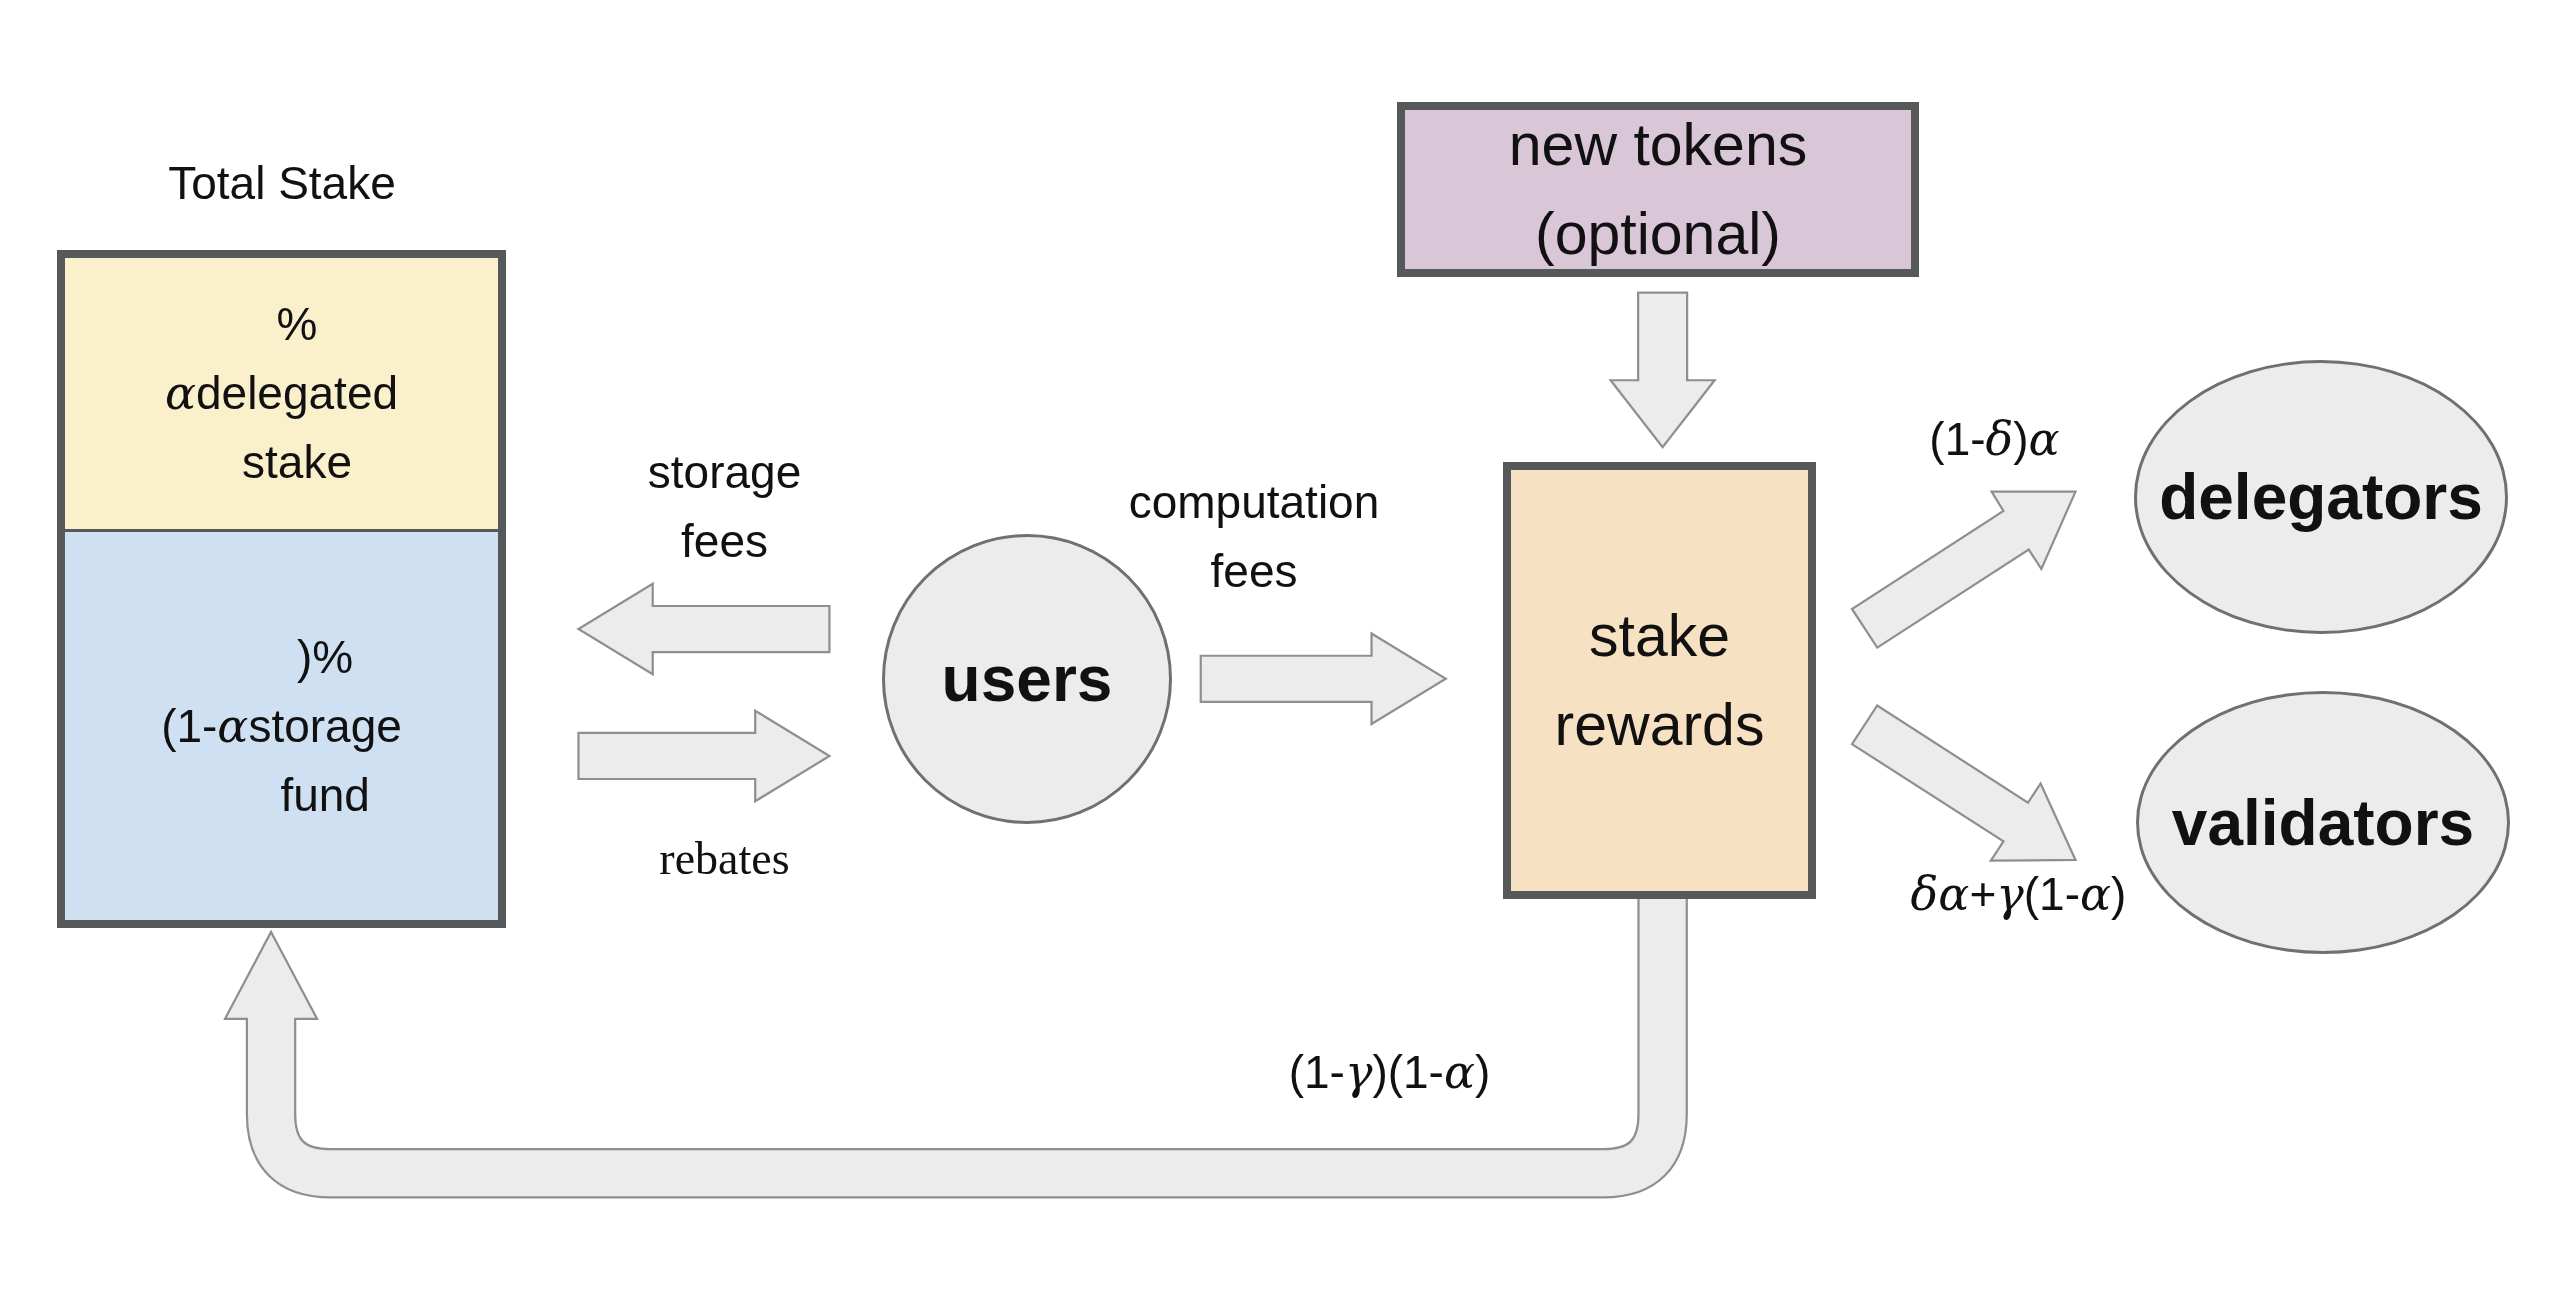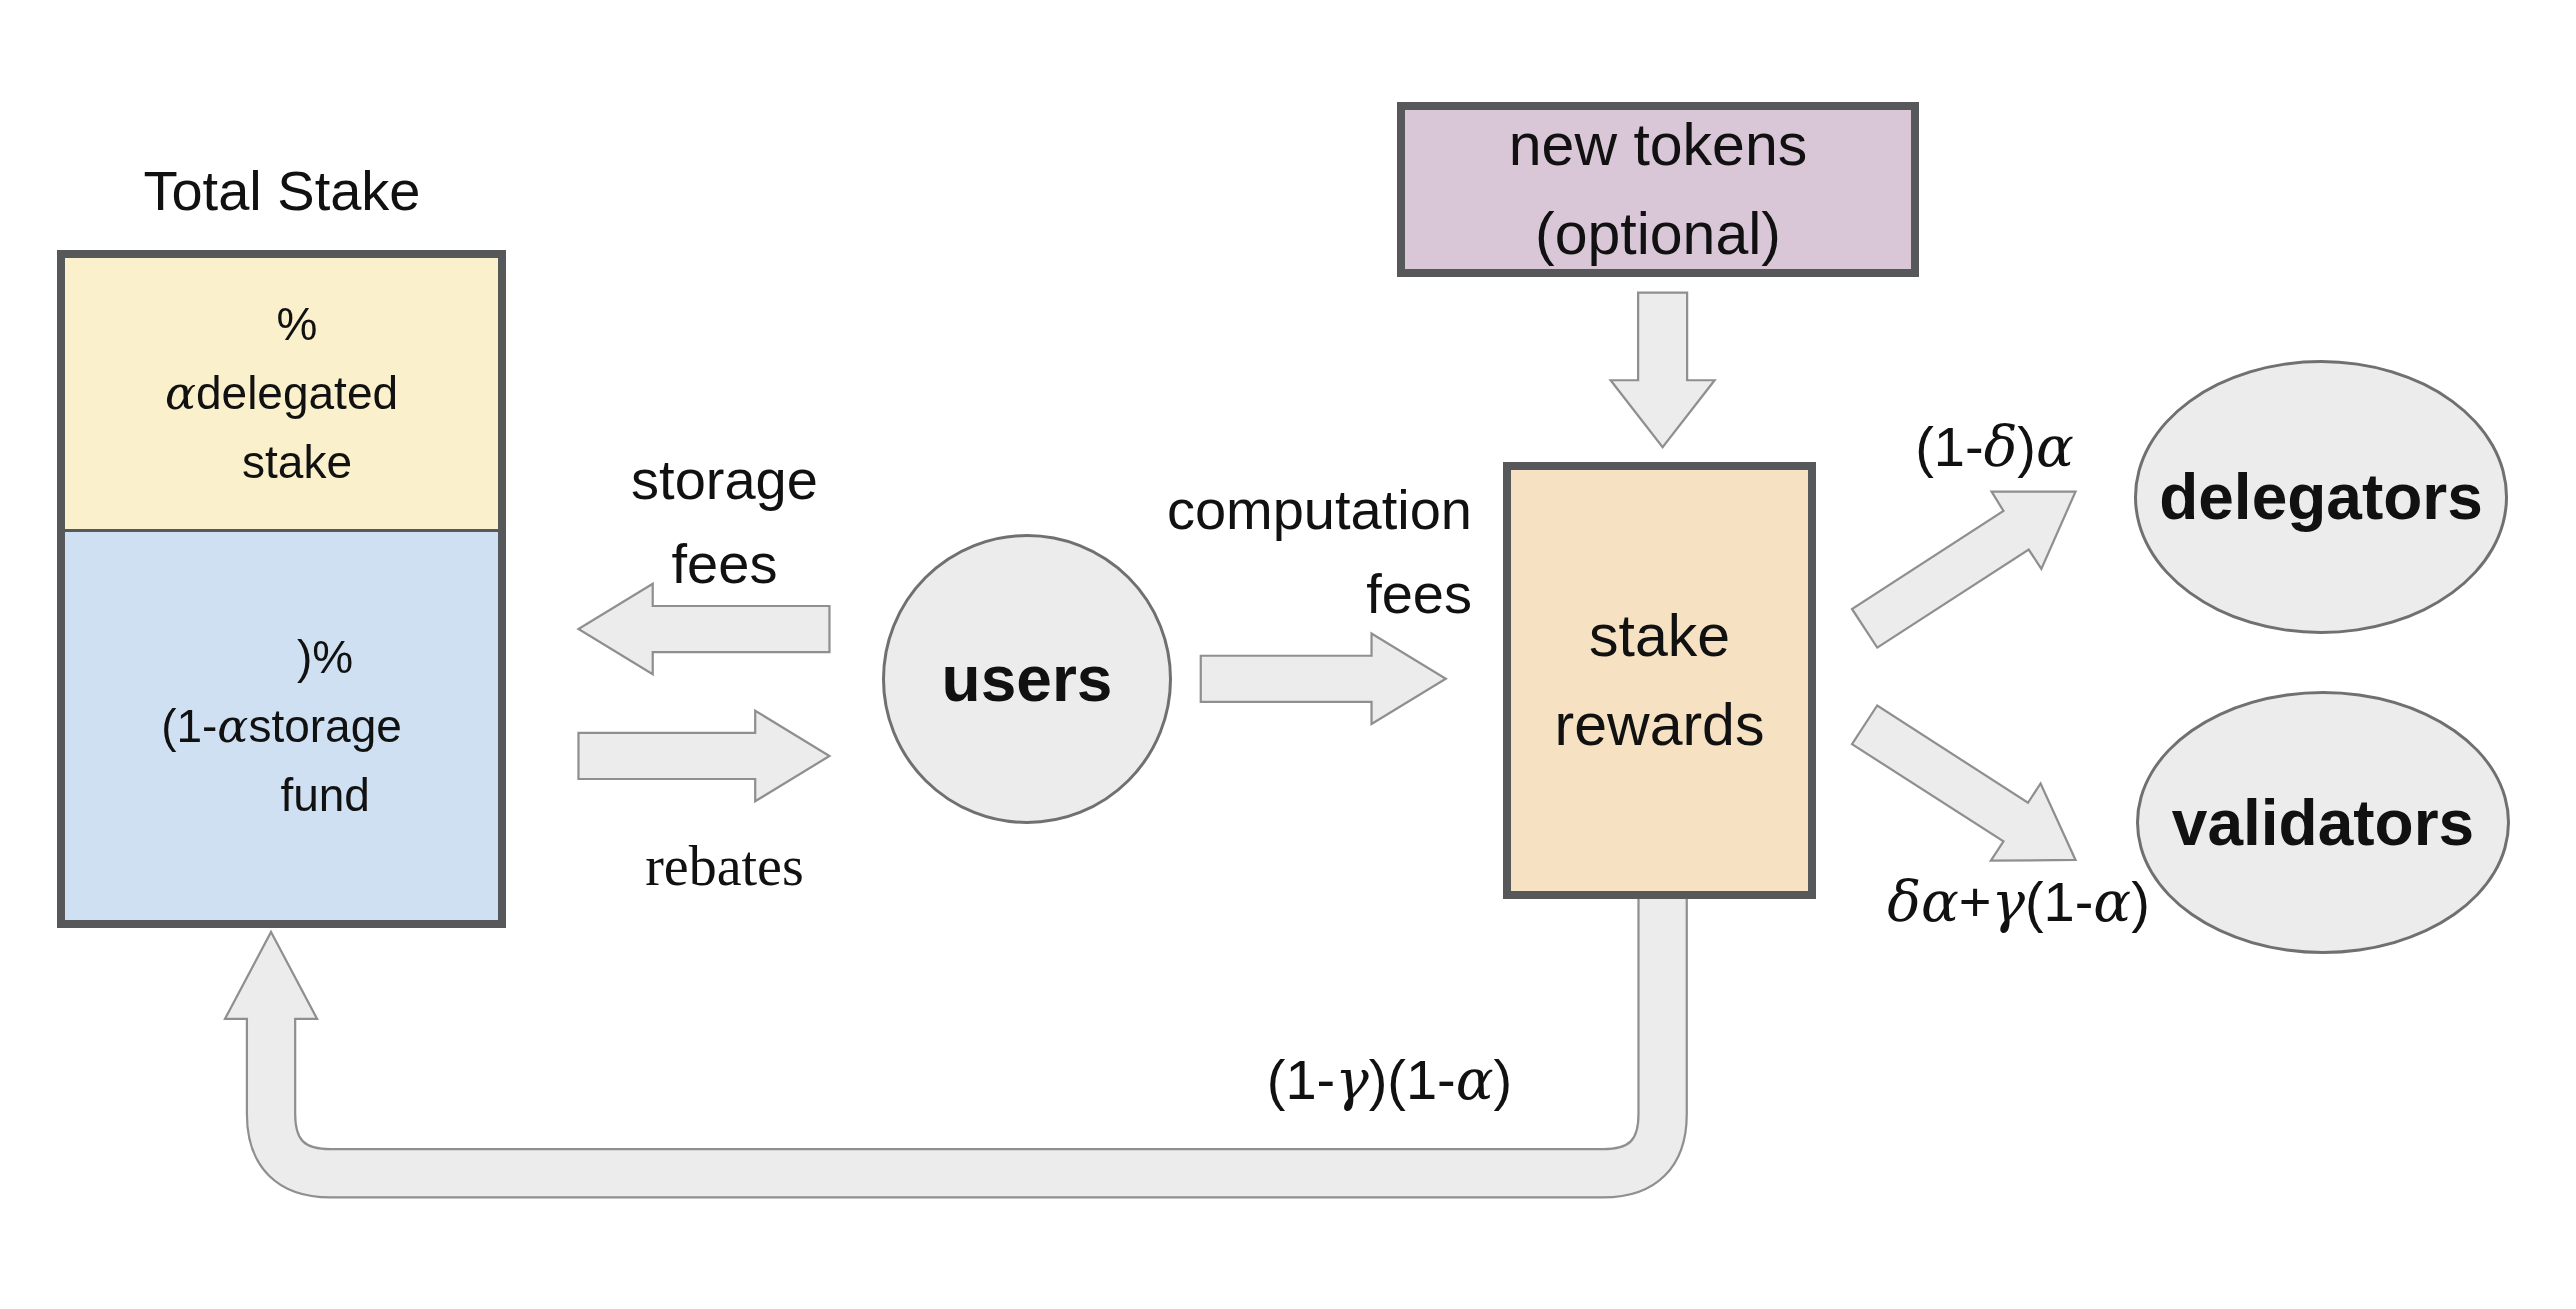--- a/index.html
+++ b/index.html
@@ -6,21 +6,21 @@
   .stage{
     position:relative;
     width:2576px;height:1310px;
     background:#ffffff;
     font-family:"Liberation Sans", sans-serif;
     overflow:hidden;
   }
   .stage svg{position:absolute;left:0;top:0;}
   .label{
     position:absolute;
-    font-size:56px;
+    font-size:46px;
     line-height:1.5;
     color:#111111;
     text-align:center;
     white-space:pre-line;
   }
   .box{
     position:absolute;
     box-sizing:border-box;
     border:8.2px solid #57585a;
     display:flex;
@@ -117,21 +117,21 @@
 storage
 fund</div>
   </div>
 
   <div class="label" style="left:561px;top:438px;width:327px;">storage
 fees</div>
   <div class="label" style="left:561px;top:824px;width:327px;font-family:Liberation Serif, serif;">rebates</div>
 
   <div class="node circle" style="left:882px;top:534px;width:290px;height:290px;">users</div>
 
-  <div class="label" style="left:1138px;top:468px;width:334px;text-align:right;">computation
+  <div class="label" style="left:1087px;top:468px;width:334px;">computation
 fees</div>
 
   <div class="box box-mauve" style="left:1397px;top:102px;width:522px;height:175px;">new tokens
 (optional)</div>
 
   <div class="box box-tan" style="left:1503px;top:462px;width:313px;height:437px;">stake
 rewards</div>
 
   <div class="node ellipse" style="left:2134px;top:360px;width:374px;height:274px;">delegators</div>
   <div class="node ellipse" style="left:2136px;top:691px;width:374px;height:263px;">validators</div>

